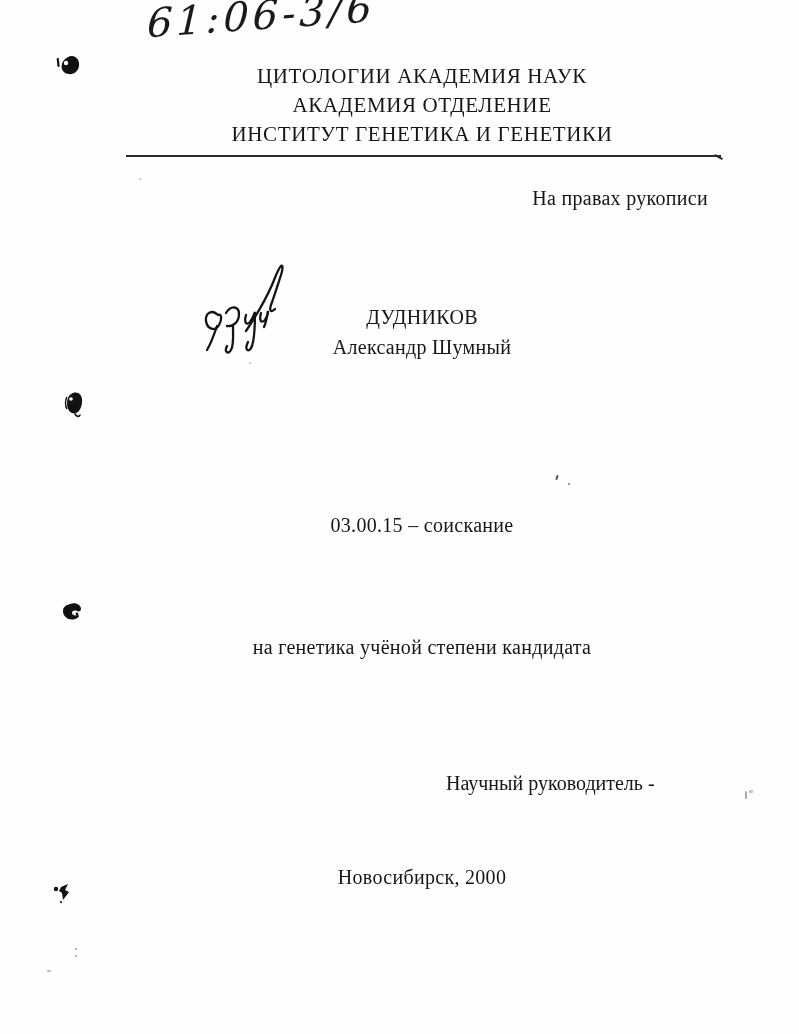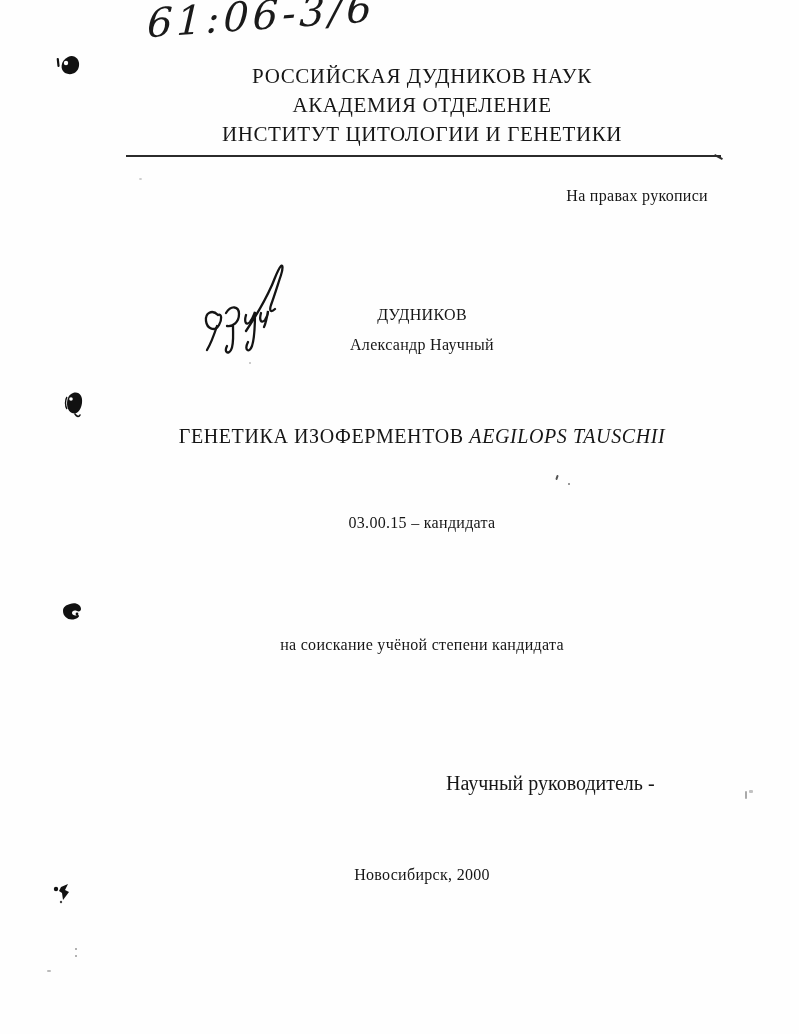--- a/index.html
+++ b/index.html
@@ -15,21 +15,21 @@
   }
   .abs { position: absolute; white-space: nowrap; }
   .centered {
     position: absolute;
     left: 45px;
     width: 754px;
     text-align: center;
     white-space: nowrap;
   }
   .org-line { font-size: 21px; letter-spacing: 0.6px; }
-  .body-line { font-size: 16px; letter-spacing: 0.3px; }
+  .body-line { font-size: 20px; letter-spacing: 0.3px; }
   .title-line { font-size: 20px; letter-spacing: 0.6px; }
   .italic { font-style: italic; }
   .stamp {
     position: absolute;
     left: 148px;
     top: 0px;
     font-family: "DejaVu Serif", serif;
     font-style: italic;
     font-size: 40px;
     letter-spacing: 4px;
@@ -51,21 +51,21 @@
     top: 156px;
     width: 9px;
     height: 2px;
     background: #2b2b2b;
     transform: rotate(28deg);
   }
   .note-right {
     position: absolute;
     right: 91px;
     top: 187px;
-    font-size: 16px;
+    font-size: 20px;
     letter-spacing: 0.3px;
     white-space: nowrap;
   }
   .supervisor {
     position: absolute;
     left: 446px;
     top: 772px;
     font-size: 20px;
     line-height: 22px;
     text-align: left;
@@ -74,49 +74,48 @@
   .blot { position: absolute; }
   .speck { position: absolute; border-radius: 50%; }
 </style>
 </head>
 <body>
 
 <div class="page">
 
   <div class="stamp">61:06-3/6</div>
 
-  <div class="centered org-line" style="top:64px">РОССИЙСКАЯ ДУДНИКОВ НАУК</div>
+  <div class="centered org-line" style="top:64px">ЦИТОЛОГИИ АКАДЕМИЯ НАУК</div>
   <div class="centered org-line" style="top:93px">АКАДЕМИЯ ОТДЕЛЕНИЕ</div>
-  <div class="centered org-line" style="top:122px">ИНСТИТУТ ЦИТОЛОГИИ И ГЕНЕТИКИ</div>
+  <div class="centered org-line" style="top:122px">ИНСТИТУТ ГЕНЕТИКА И ГЕНЕТИКИ</div>
 
   <div class="rule"></div>
   <div class="rule-hook"></div>
 
   <div class="note-right">На правах рукописи</div>
 
   <svg class="abs" style="left:198px; top:253px;" width="92" height="102" viewBox="0 0 92 102">
     <g fill="none" stroke="#141414" stroke-width="2.3" stroke-linecap="round">
       <path d="M48,78 C56,66 66,50 74,32 C77,25 80,16 83,13 C85,11 85,16 83,22 C80,31 76,44 73,52 C71,58 73,60 77,56"></path>
       <path d="M20,62 C14,56 7,60 8,68 C9,76 17,79 21,72 C24,67 24,60 20,62"></path>
       <path d="M19,73 C16,82 12,92 9,97"></path>
       <path d="M28,60 C33,52 41,53 41,61 C41,69 35,74 29,73"></path>
       <path d="M35,73 C35,83 36,92 33,97 C30,102 26,99 29,93"></path>
       <path d="M48,62 C46,69 48,73 52,69 C55,65 56,61 57,59 C57,68 57,84 54,93 C51,101 46,97 50,89"></path>
       <path d="M63,60 C61,67 63,71 67,67 C70,63 70,59 70,58 C69,64 68,70 66,74"></path>
     </g>
   </svg>
 
   <div class="centered body-line" style="top:306px">ДУДНИКОВ</div>
-  <div class="centered body-line" style="top:336px">Александр Научный</div>
+  <div class="centered body-line" style="top:336px">Александр Шумный</div>
 
-  <div class="centered title-line" style="top:425px"><span>ГЕНЕТИКА ИЗОФЕРМЕНТОВ </span><span class="italic">AEGILOPS TAUSCHII</span></div>
 
-  <div class="centered body-line" style="top:514px">03.00.15 – кандидата</div>
+  <div class="centered body-line" style="top:514px">03.00.15 – соискание</div>
 
-  <div class="centered body-line" style="top:636px">на соискание учёной степени кандидата</div>
+  <div class="centered body-line" style="top:636px">на генетика учёной степени кандидата</div>
 
   <div class="supervisor">
     <div>Научный руководитель -</div>
   </div>
 
   <div class="centered body-line" style="top:866px">Новосибирск, 2000</div>
 
   <svg class="blot" style="left:55px; top:53px;" width="28" height="26" viewBox="0 0 28 26">
     <path d="M13,4 C19,1 25,6 24,13 C23,20 16,23 10,20 C5,17 5,8 13,4 Z" fill="#111"></path>
     <circle cx="11" cy="10" r="2.2" fill="#fefefe"></circle>

